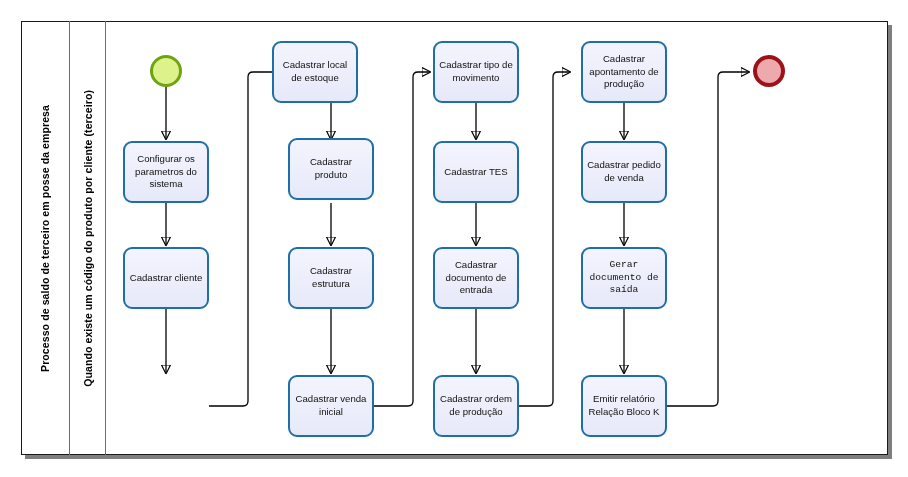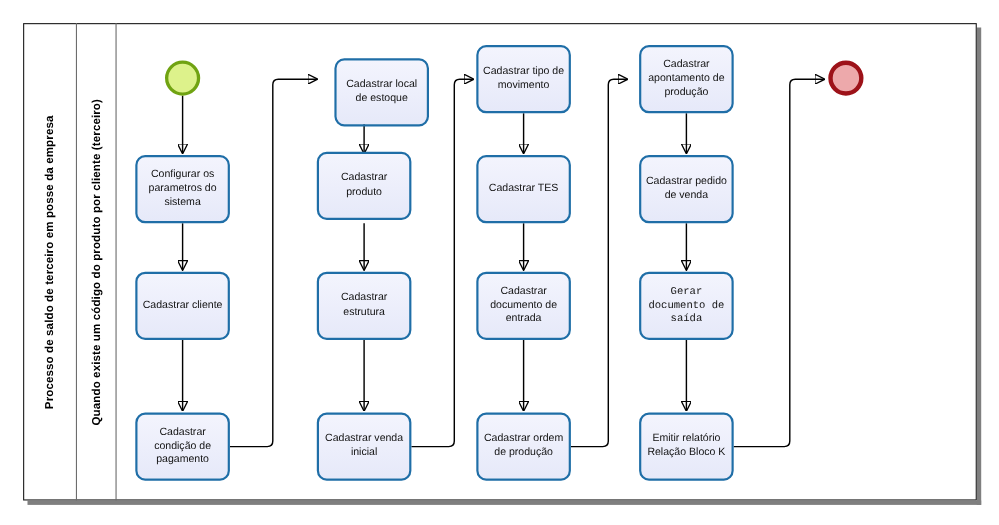--- a/index.html
+++ b/index.html
@@ -197,25 +197,22 @@
 
   <div class="event event-start" style="left:150px; top:55px;"></div>
   <div class="event event-end" style="left:753px; top:55px;"></div>
 
   <div class="task" style="left:123px; top:141px;">
     <span>Configurar os parametros do sistema</span>
   </div>
   <div class="task" style="left:123px; top:247px;">
     <span>Cadastrar cliente</span>
   </div>
-  <div class="task" style="left:123px; top:375px;">
-    <span>Cadastrar condição de pagamento</span>
-  </div>
-
-  <div class="task" style="left:304px; top:41px;margin-top:12px;">
+
+  <div class="task" style="left:272px; top:41px;">
     <span>Cadastrar local de estoque</span>
   </div>
   <div class="task" style="left:288px; top:138px;">
     <span>Cadastrar produto</span>
   </div>
   <div class="task" style="left:288px; top:247px;">
     <span>Cadastrar estrutura</span>
   </div>
   <div class="task" style="left:288px; top:375px;">
     <span>Cadastrar venda inicial</span>

